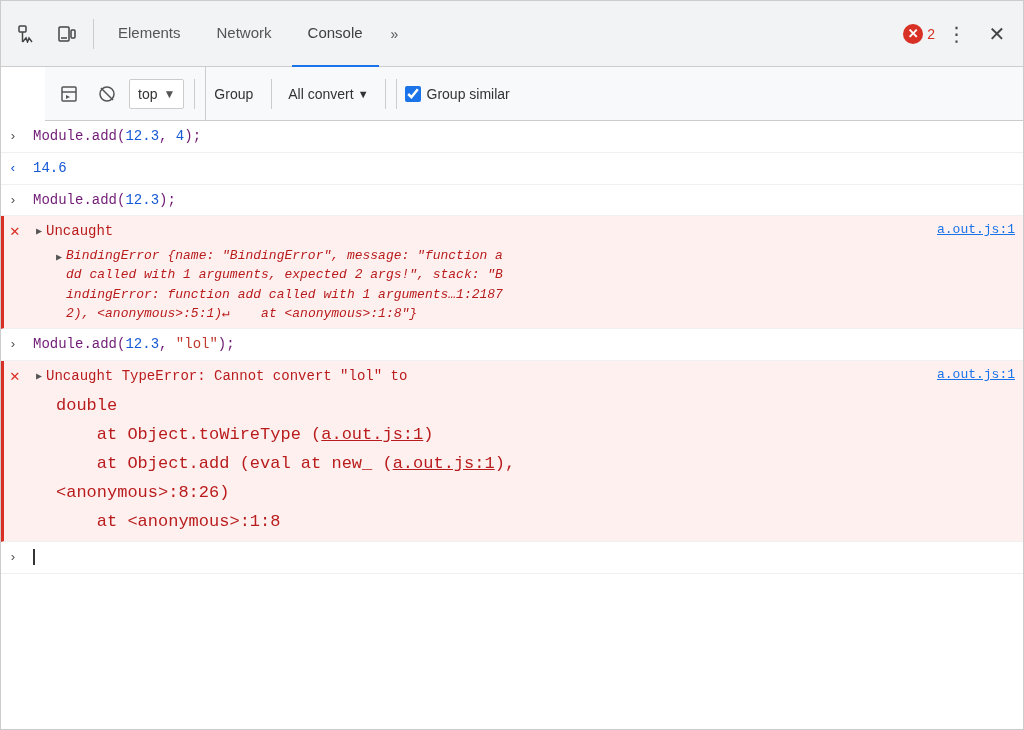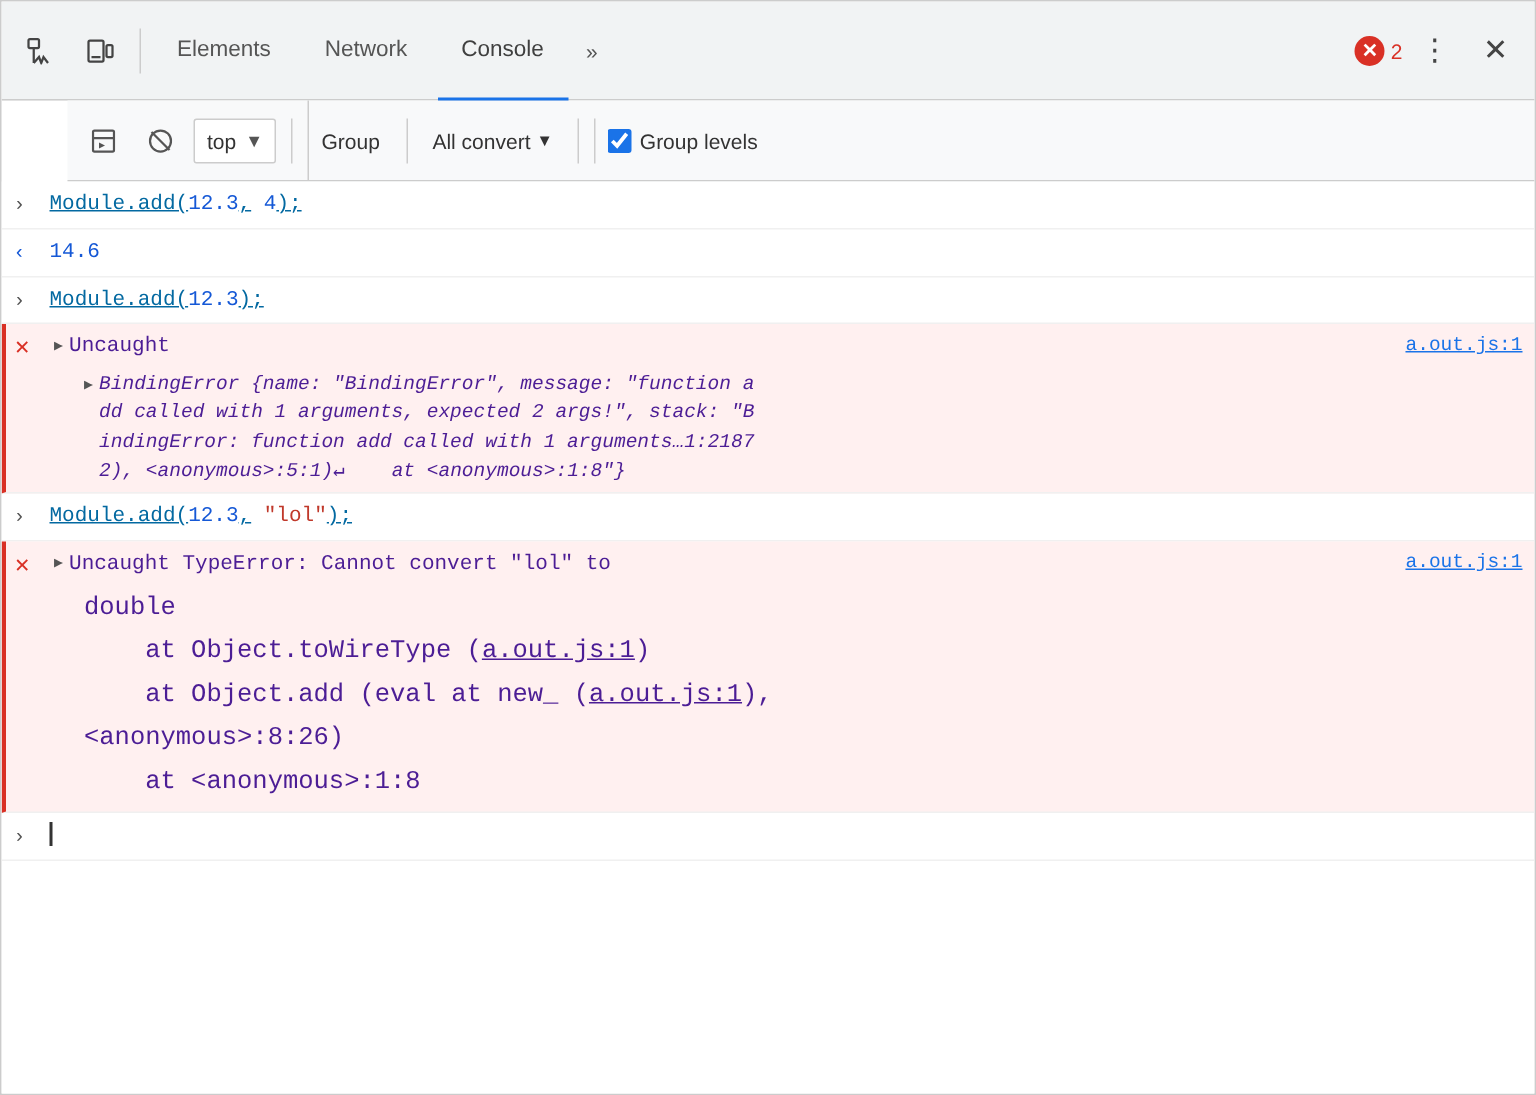--- a/index.html
+++ b/index.html
@@ -199,22 +199,22 @@
     .console-row.error {
       background: #fff0f0;
       border-left: 3px solid #d93025;
     }
     .console-row.error .row-content { color: #c0392b; }
     .error-icon {
       color: #d93025;
       font-size: 16px;
     }
     .blue { color: #1558d6; }
-    .red { color: #4c1d95; }
-    .dark { color: #0369a1; text-decoration: underline; }
+    .red { color: #b91c1c; }
+    .dark { color: #701a75; }
 
     
     .console-row.cursor-row {
       min-height: 32px;
     }
     .cursor {
       display: inline-block;
       width: 2px;
       height: 16px;
       background: #333;
@@ -303,21 +303,21 @@
 
   <div class="levels-select">
     <span>All convert</span>
     <span style="font-size:11px;">▼</span>
   </div>
 
   <div style="width:1px; height:30px; background:#ccc; margin:0 4px;"></div>
 
   <div class="group-similar">
     <input type="checkbox" class="checkbox" checked="" style="">
-    <span>Group levels</span>
+    <span>Group similar</span>
   </div>
 </div>
 
 <div class="console-output">
 
   <div class="console-row input">
     <div class="row-icon">
       <span style="color:#555; font-size:13px; margin-right:4px;">›</span>
     </div>
     <div class="row-content">

